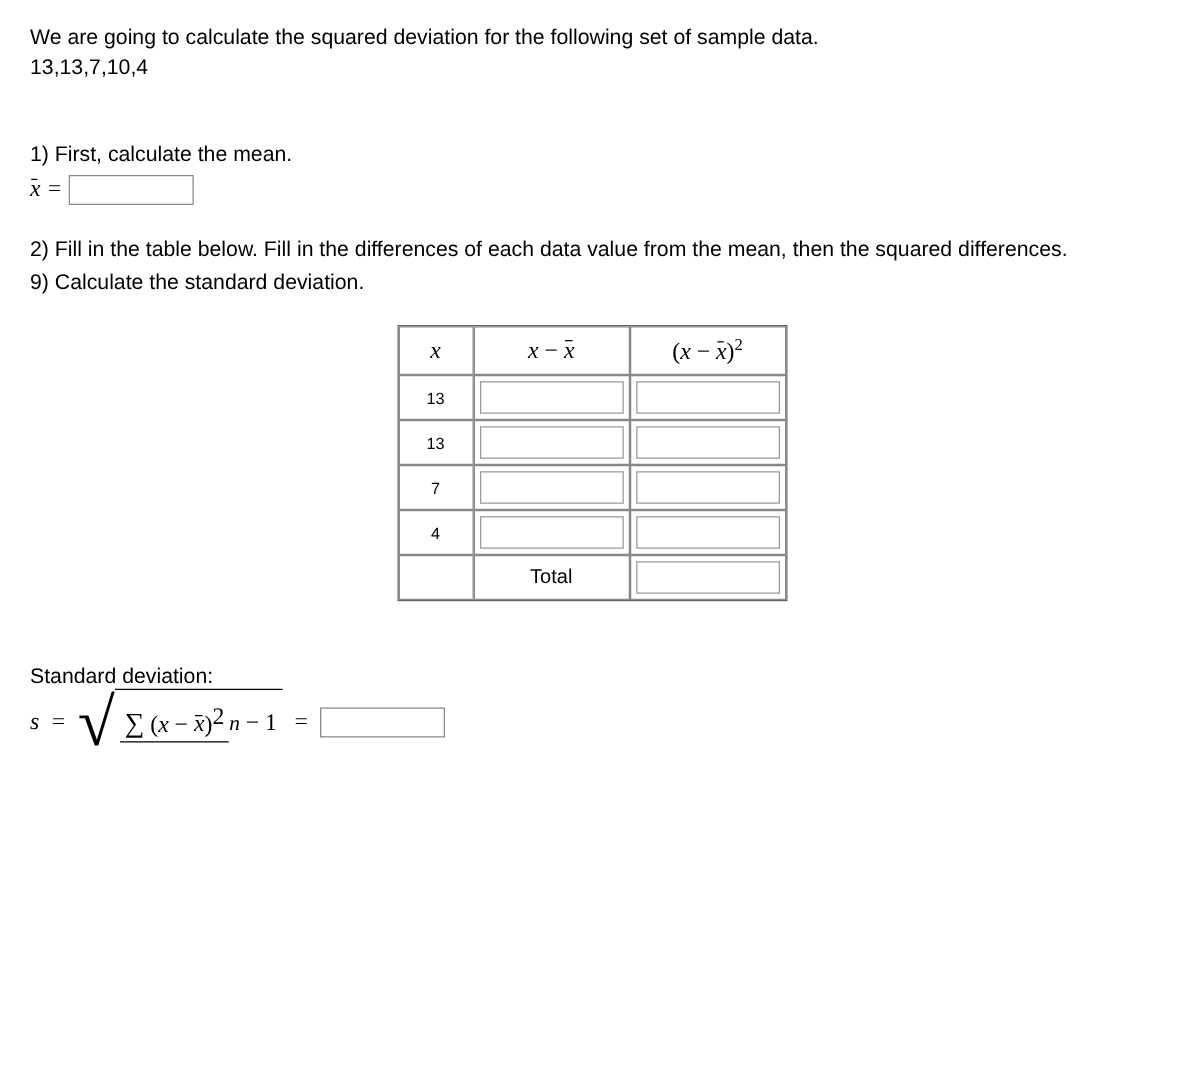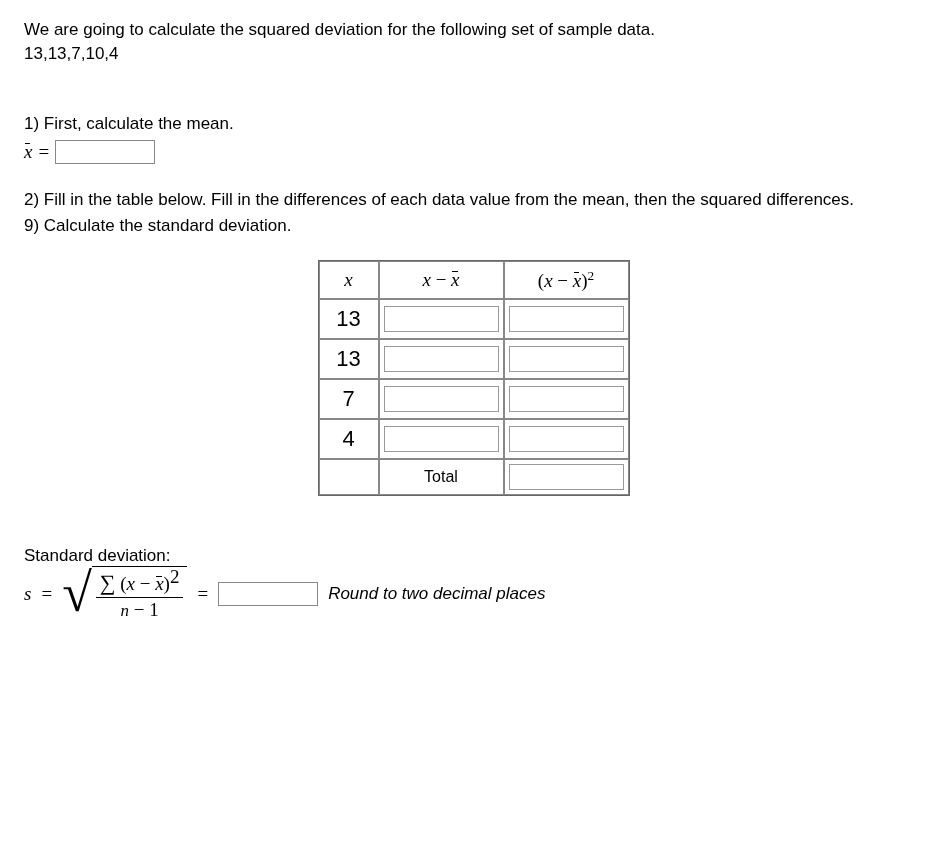--- a/index.html
+++ b/index.html
@@ -87,21 +87,21 @@
   }
   table.dev th {
     font-weight: normal;
     font-family: "Times New Roman", serif;
     font-style: italic;
     font-size: 19px;
     min-width: 60px;
   }
   table.dev td.valcell {
     font-family: "Comic Sans MS", sans-serif;
-    font-size: 22px;
+    font-size: 13px;
     min-width: 56px;
   }
   table.dev td.inpcell {
     padding: 4px;
   }
   .formula-row {
     display: flex;
     align-items: center;
     gap: 10px;
   }
@@ -111,21 +111,21 @@
   }
   .radical {
     font-family: "Times New Roman", serif;
     font-size: 54px;
     line-height: 54px;
     position: relative;
     top: 0px;
   }
   .frac {
     display: inline-flex;
-    flex-direction: column;
+    flex-direction: row;
     align-items: center;
     border-top: 1.5px solid #000;
     padding: 0 4px;
     position: relative;
     top: 0px;
   }
   .frac .num {
     border-bottom: 1.3px solid #000;
     padding: 0 4px 2px 4px;
     line-height: 1.1;
@@ -216,14 +216,13 @@
         <span class="msym" style="font-size:22px">∑</span>
         <span class="msym">(</span><span class="mathx">x</span> <span class="msym">−</span> <span class="xbar">x</span><span class="msym">)</span><span class="sup msym">2</span>
       </span>
       <span class="den">
         <span class="mathn">n</span> <span class="msym">−</span> <span class="msym" style="font-style:normal">1</span>
       </span>
     </span>
   </span>
   <span class="msym">=</span>
   <input class="field" type="text" value="" style="">
-  <span class="italicnote">Round to two decimal places</span>
 </div>
 
 </body></html>

